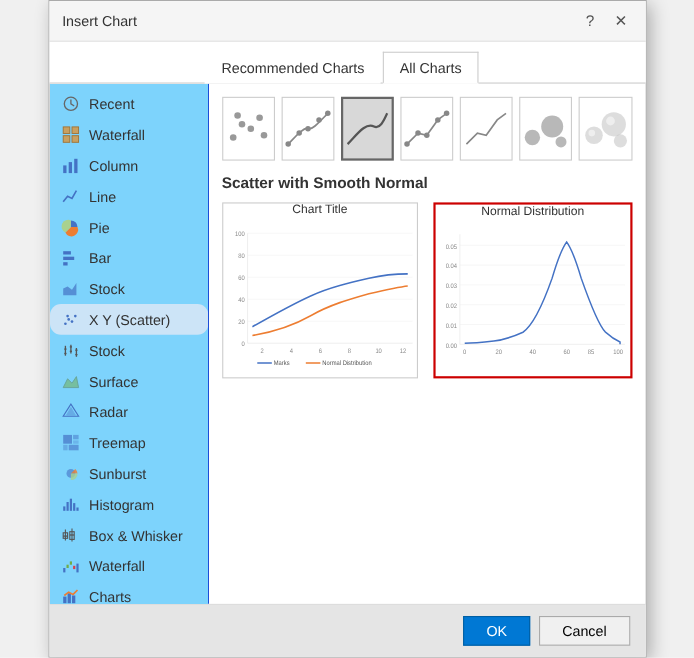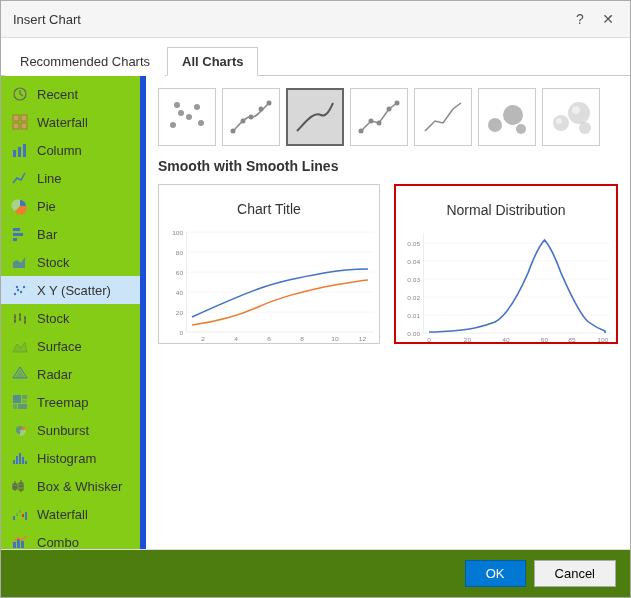--- a/index.html
+++ b/index.html
@@ -1,19 +1,19 @@
 <!DOCTYPE html>
 <html><head>
   <meta charset="utf-8">
   <style>
     * { box-sizing: border-box; margin: 0; padding: 0; }
     body { font-family: 'Segoe UI', Arial, sans-serif; font-size: 13px; background: #f0f0f0; display: flex; justify-content: center; align-items: center; height: 100vh; }
 
     .dialog {
-      width: 631px;
+      width: 544px;
       height: 598px;
       background: #ffffff;
       border: 1px solid #aaa;
       box-shadow: 4px 4px 16px rgba(0,0,0,0.3);
       display: flex;
       flex-direction: column;
     }
 
     .title-bar {
       background: #f5f5f5;
@@ -42,67 +42,69 @@
       width: 20px;
       height: 20px;
       display: flex; align-items: center; justify-content: center;
     }
 
     .tabs-row {
       display: flex;
       padding: 8px 12px 0 4px;
       border-bottom: 1px solid #ccc;
       background: #fff;
+      justify-content: center;
     }
     .tab {
       padding: 6px 14px;
       cursor: pointer;
       border: 1px solid transparent;
       border-bottom: none;
       font-size: 13px;
       color: #333;
       background: #fff;
       margin-right: 2px;
       position: relative;
       bottom: -1px;
     }
     .tab.active {
       border: 1px solid #ccc;
       border-bottom: 1px solid #fff;
       background: #fff;
-      font-weight: bold;
+      font-weight: normal;
     }
     .tab-all-charts {
       border: 2px solid #c00;
     }
 
     .dialog-body {
       display: flex;
       flex: 1;
       overflow: hidden;
     }
 
     .sidebar {
       width: 145px;
-      border-right: 6px solid #1d4ed8;
+      border-right: 1px solid #1d4ed8;
       overflow-y: auto;
       padding: 4px 0;
-      background: #84cc16;
+      background: #7dd3fc;
     }
     .sidebar-item {
       display: flex;
       align-items: center;
       padding: 5px 10px;
       cursor: pointer;
       gap: 8px;
       font-size: 13px;
       color: #333;
     }
     .sidebar-item.selected {
       background: #cce4f7;
+      border-radius: 10px;
     }
     .sidebar-icon {
       width: 18px;
       height: 18px;
       flex-shrink: 0;
       display: flex; align-items: center; justify-content: center;
     }
 
     .main-area {
       flex: 1;
@@ -150,33 +152,33 @@
       flex: 1;
       height: 160px;
       position: relative;
       overflow: hidden;
     }
     .preview-box.selected-preview {
       border: 2px solid #c00;
     }
 
     .preview-title {
-      font-size: 14px;
+      font-size: 11px;
       text-align: center;
-      margin-top: 16px;
+      margin-top: 0;
       color: #333;
     }
 
     .footer {
       display: flex;
       justify-content: flex-end;
       padding: 10px 14px;
       border-top: 1px solid #ddd;
       gap: 8px;
-      background: #4d7c0f;
+      background: #e5e5e5;
     }
     .footer-btn {
       padding: 5px 20px;
       font-size: 13px;
       cursor: pointer;
       border: 1px solid #aaa;
       background: #f0f0f0;
     }
     .footer-btn.ok {
       background: #0078d4;
@@ -401,21 +403,21 @@
 
       <div class="sidebar-item">
         <span class="sidebar-icon">
           <svg width="16" height="16" viewBox="0 0 16 16">
               <rect x="1" y="8" width="3" height="6" fill="#4472c4"></rect>
               <rect x="5" y="5" width="3" height="9" fill="#4472c4"></rect>
               <rect x="9" y="7" width="3" height="7" fill="#4472c4"></rect>
               <polyline points="2,7 6,4 10,6 14,2" fill="none" stroke="#ed7d31" stroke-width="1.5"></polyline>
             </svg>
         </span>
-        <span>Combo</span>
+        <span>Charts</span>
       </div>
     </div>
 
     <div class="main-area">
 
       <div class="chart-icons-row">
 
         <div class="chart-icon-item">
           <svg width="44" height="44" viewBox="0 0 44 44">
             <circle cx="8" cy="30" r="3" fill="#999"></circle>
@@ -473,21 +475,21 @@
           <svg width="44" height="44" viewBox="0 0 44 44">
             <circle cx="12" cy="28" r="8" fill="#bbb" opacity="0.5"></circle>
             <circle cx="10" cy="26" r="3" fill="#fff" opacity="0.5"></circle>
             <circle cx="30" cy="18" r="11" fill="#bbb" opacity="0.5"></circle>
             <circle cx="27" cy="15" r="4" fill="#fff" opacity="0.5"></circle>
             <circle cx="36" cy="33" r="6" fill="#bbb" opacity="0.5"></circle>
           </svg>
         </div>
       </div>
 
-      <div class="chart-type-name">Smooth with Smooth Lines</div>
+      <div class="chart-type-name">Scatter with Smooth Normal</div>
 
       <div class="chart-previews">
 
         <div class="preview-box">
           <div class="preview-title">Chart Title</div>
           <svg width="100%" height="140" viewBox="0 0 200 140" preserveAspectRatio="none">
 
             <line x1="25" y1="15" x2="25" y2="115" stroke="#ddd" stroke-width="0.5"></line>
             <line x1="25" y1="115" x2="195" y2="115" stroke="#ddd" stroke-width="0.5"></line>
             <line x1="25" y1="95" x2="195" y2="95" stroke="#eee" stroke-width="0.5"></line>

